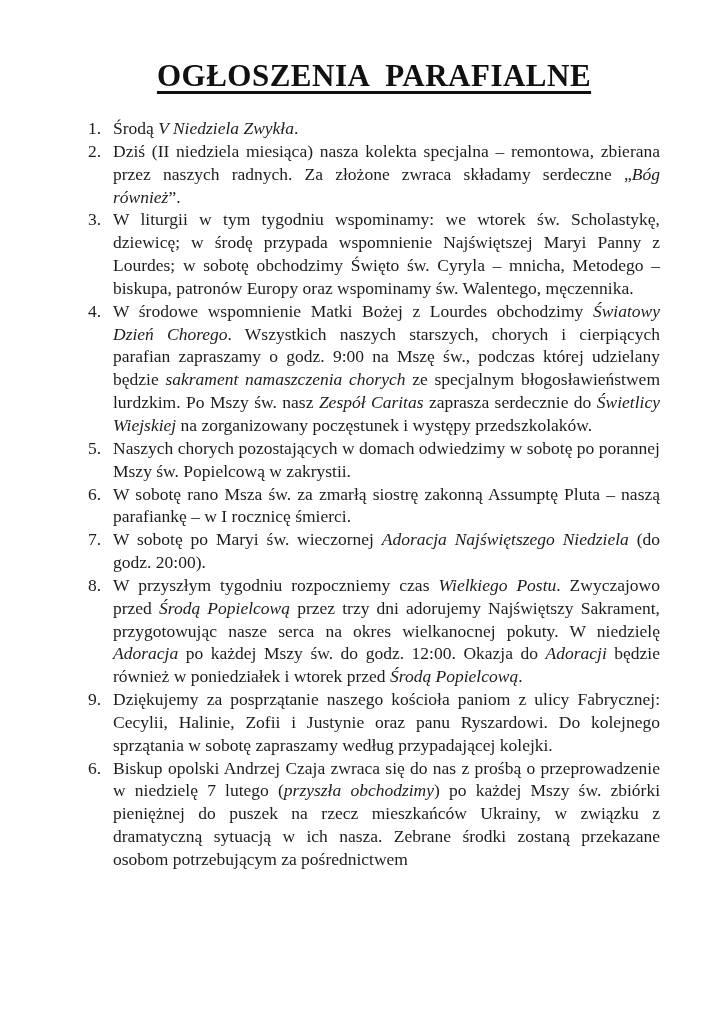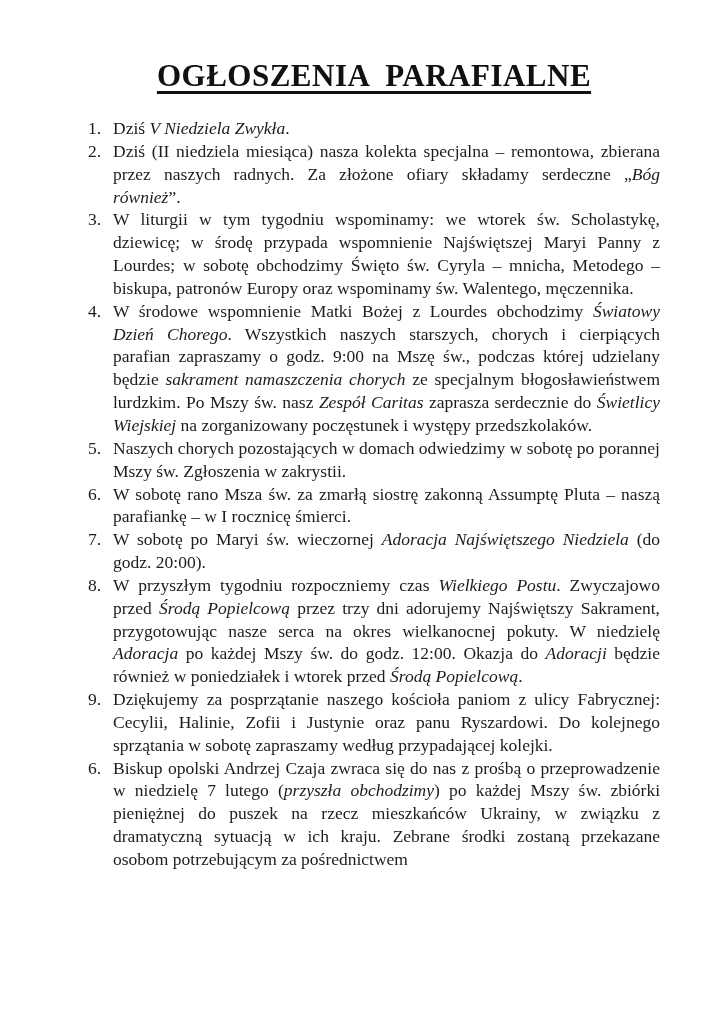--- a/index.html
+++ b/index.html
@@ -48,52 +48,52 @@
   .txt em { font-style: italic; }
 </style>
 </head>
 <body>
 
 <div class="page">
   <h1 class="title">OGŁOSZENIA  PARAFIALNE</h1>
   <div class="list">
       <div class="item">
         <div class="num">1.</div>
-        <div class="txt"><span>Dziś </span><em>V Niedziela Zwykła</em><span>.</span></div>
+        <div class="txt"><span>Środą </span><em>V Niedziela Zwykła</em><span>.</span></div>
       </div>
       <div class="item">
         <div class="num">2.</div>
-        <div class="txt"><span>Dziś (II niedziela miesiąca) nasza kolekta specjalna – remontowa, zbierana przez naszych radnych. Za złożone ofiary składamy serdeczne „</span><em>Bóg również</em><span>”.</span></div>
+        <div class="txt"><span>Dziś (II niedziela miesiąca) nasza kolekta specjalna – remontowa, zbierana przez naszych radnych. Za złożone zwraca składamy serdeczne „</span><em>Bóg również</em><span>”.</span></div>
       </div>
       <div class="item">
         <div class="num">3.</div>
         <div class="txt"><span>W liturgii w tym tygodniu wspominamy: we wtorek św. Scholastykę, dziewicę; w środę przypada wspomnienie Najświętszej Maryi Panny z Lourdes; w sobotę obchodzimy Święto św. Cyryla – mnicha, Metodego – biskupa, patronów Europy oraz wspominamy św. Walentego, męczennika.</span></div>
       </div>
       <div class="item">
         <div class="num">4.</div>
         <div class="txt"><span>W środowe wspomnienie Matki Bożej z Lourdes obchodzimy </span><em>Światowy Dzień Chorego</em><span>. Wszystkich naszych starszych, chorych i cierpiących parafian zapraszamy o godz. 9:00 na Mszę św., podczas której udzielany będzie </span><em>sakrament namaszczenia chorych</em><span> ze specjalnym błogosławieństwem lurdzkim. Po Mszy św. nasz </span><em>Zespół Caritas</em><span> zaprasza serdecznie do </span><em>Świetlicy Wiejskiej</em><span> na zorganizowany poczęstunek i występy przedszkolaków.</span></div>
       </div>
       <div class="item">
         <div class="num">5.</div>
-        <div class="txt"><span>Naszych chorych pozostających w domach odwiedzimy w sobotę po porannej Mszy św. Zgłoszenia w zakrystii.</span></div>
+        <div class="txt"><span>Naszych chorych pozostających w domach odwiedzimy w sobotę po porannej Mszy św. Popielcową w zakrystii.</span></div>
       </div>
       <div class="item">
         <div class="num">6.</div>
         <div class="txt"><span>W sobotę rano Msza św. za zmarłą siostrę zakonną Assumptę Pluta – naszą parafiankę – w I rocznicę śmierci.</span></div>
       </div>
       <div class="item">
         <div class="num">7.</div>
         <div class="txt"><span>W sobotę po Maryi św. wieczornej </span><em>Adoracja Najświętszego Niedziela</em><span> (do godz. 20:00).</span></div>
       </div>
       <div class="item">
         <div class="num">8.</div>
         <div class="txt"><span>W przyszłym tygodniu rozpoczniemy czas </span><em>Wielkiego Postu</em><span>. Zwyczajowo przed </span><em>Środą Popielcową</em><span> przez trzy dni adorujemy Najświętszy Sakrament, przygotowując nasze serca na okres wielkanocnej pokuty. W niedzielę </span><em>Adoracja</em><span> po każdej Mszy św. do godz. 12:00. Okazja do </span><em>Adoracji</em><span> będzie również w poniedziałek i wtorek przed </span><em>Środą Popielcową</em><span>.</span></div>
       </div>
       <div class="item">
         <div class="num">9.</div>
         <div class="txt"><span>Dziękujemy za posprzątanie naszego kościoła paniom z ulicy Fabrycznej: Cecylii, Halinie, Zofii i Justynie oraz panu Ryszardowi. Do kolejnego sprzątania w sobotę zapraszamy według przypadającej kolejki.</span></div>
       </div>
       <div class="item">
         <div class="num">6.</div>
-        <div class="txt"><span>Biskup opolski Andrzej Czaja zwraca się do nas z prośbą o przeprowadzenie w niedzielę 7 lutego (</span><em>przyszła obchodzimy</em><span>) po każdej Mszy św. zbiórki pieniężnej do puszek na rzecz mieszkańców Ukrainy, w związku z dramatyczną sytuacją w ich kraju. Zebrane środki zostaną przekazane osobom potrzebującym za pośrednictwem</span></div>
+        <div class="txt"><span>Biskup opolski Andrzej Czaja zwraca się do nas z prośbą o przeprowadzenie w niedzielę 7 lutego (</span><em>przyszła obchodzimy</em><span>) po każdej Mszy św. zbiórki pieniężnej do puszek na rzecz mieszkańców Ukrainy, w związku z dramatyczną sytuacją w ich nasza. Zebrane środki zostaną przekazane osobom potrzebującym za pośrednictwem</span></div>
       </div>
     </div>
 </div>
 
 </body></html>

